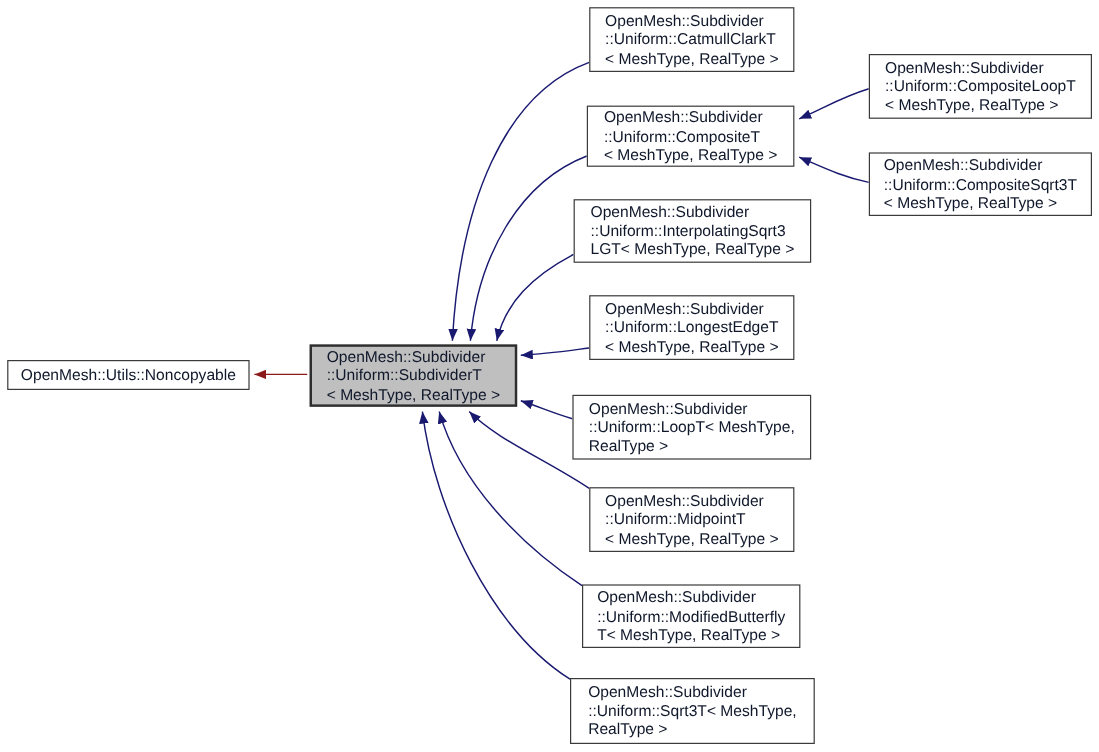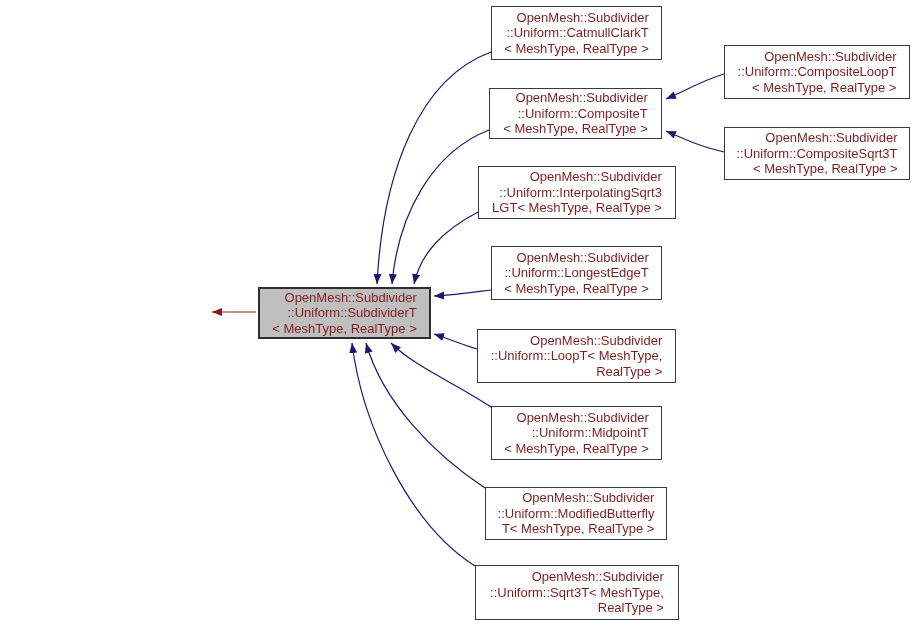--- a/index.html
+++ b/index.html
@@ -11,25 +11,25 @@
     overflow:hidden;
   }
   #edges{position:absolute;left:0;top:0;width:916px;height:627px;z-index:0;}
   .edge{fill:none;stroke-width:1.2px;}
   .node{
     position:absolute;
     box-sizing:border-box;
     z-index:1;
     border:1px solid #3a3a3a;
     background:#ffffff;
-    color:#7f1d1d;
+    color:#0f172a;
     display:flex;
     align-items:center;
     justify-content:center;
-    text-align:right;
+    text-align:left;
     white-space:pre-line;
     font-size:13px;
     line-height:15.5px;
     cursor:pointer;
   }
   .node.highlight{
     background:#bfbfbf;
     border:2px solid #2e2e2e;
     cursor:default;
   }
@@ -68,20 +68,21 @@
     <path class="edge" d="M 491 290 C 468 293, 455 295, 434 296" marker-end="url(#ah-blue)" stroke="#191970"></path>
     <path class="edge" d="M 477 349 C 460 344, 452 340, 434 334" marker-end="url(#ah-blue)" stroke="#191970"></path>
     <path class="edge" d="M 491 407 C 455 383, 415 367, 391 343" marker-end="url(#ah-blue)" stroke="#191970"></path>
     <path class="edge" d="M 485 488 C 435 455, 383 403, 366 343" marker-end="url(#ah-blue)" stroke="#191970"></path>
     <path class="edge" d="M 475 566 C 410 525, 362 425, 352 343" marker-end="url(#ah-blue)" stroke="#191970"></path>
     <path class="edge" d="M 724 74 C 701 81, 687 90, 666 99" marker-end="url(#ah-blue)" stroke="#191970"></path>
     <path class="edge" d="M 724 152 C 701 147, 687 140, 666 131" marker-end="url(#ah-blue)" stroke="#191970"></path>
     <path class="edge" d="M 256 312 L 212 312" marker-end="url(#ah-red)" stroke="#8b1a1a"></path>
   </svg>
 
+  <div id="n-noncopyable" class="node">OpenMesh::Utils::Noncopyable</div>
 
   <div id="n-subdividert" class="node highlight">OpenMesh::Subdivider
 ::Uniform::SubdividerT
 &lt; MeshType, RealType &gt;</div>
 
   <div id="n-catmullclark" class="node">OpenMesh::Subdivider
 ::Uniform::CatmullClarkT
 &lt; MeshType, RealType &gt;</div>
 
   <div id="n-composite" class="node">OpenMesh::Subdivider

